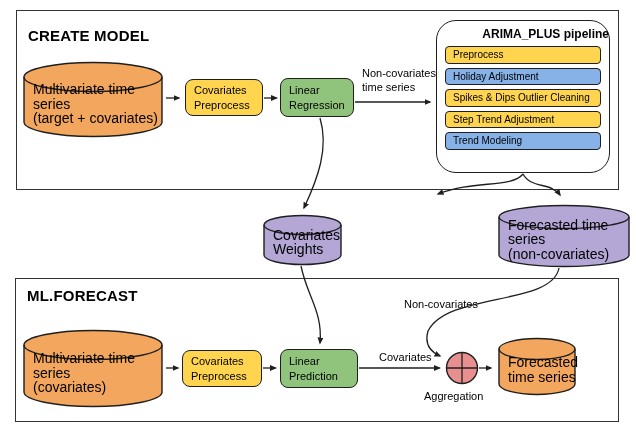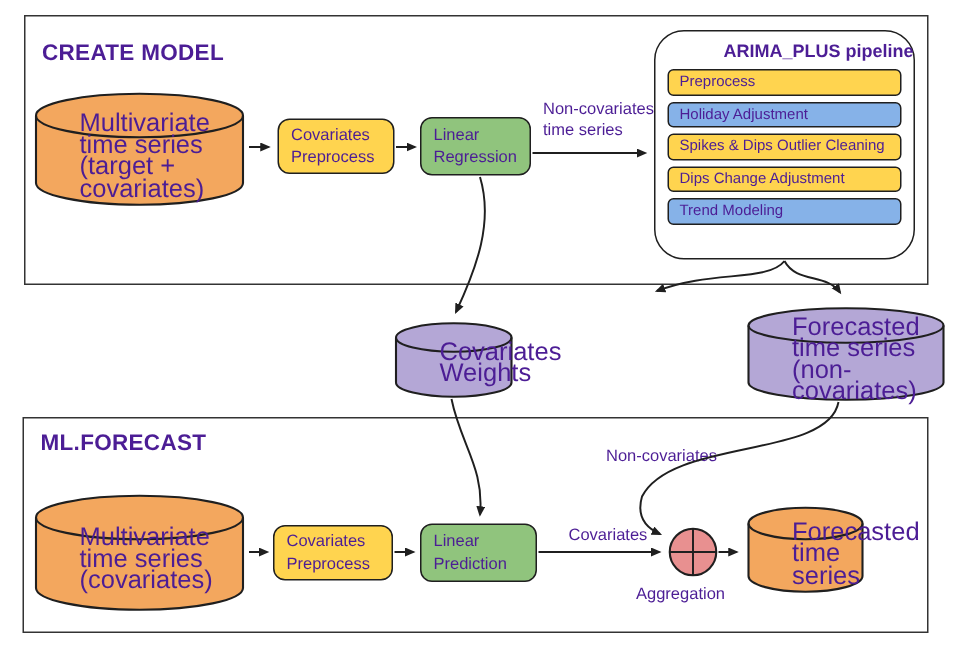--- a/index.html
+++ b/index.html
@@ -1,27 +1,27 @@
 <!DOCTYPE html>
 <html><head>
 <meta charset="utf-8">
 <style>
   html,body{margin:0;padding:0;background:#fff;}
   #canvas{
     position:relative;width:636px;height:438px;background:#fff;overflow:hidden;
-    font-family:"Liberation Sans",sans-serif;color:#4c1d95;
+    font-family:"Liberation Sans",sans-serif;color:#000000;
   }
   .section{position:absolute;border:1.6px solid #333;background:transparent;}
   .section-title{position:absolute;font-weight:bold;font-size:15px;letter-spacing:.2px;white-space:pre;}
   .node{position:absolute;box-sizing:border-box;border:1.4px solid #1f1f1f;border-radius:8px;
     display:flex;align-items:center;padding-left:8px;font-size:11px;line-height:14.5px;white-space:pre-line;}
   .cylinder{position:absolute;}
   .cylinder svg{position:absolute;left:0;top:0;overflow:visible;}
   .cyl-label{position:absolute;left:0;right:0;top:0;bottom:0;display:flex;flex-direction:column;
-    justify-content:center;padding-left:10px;font-size:17px;line-height:14.5px;white-space:pre-line;box-sizing:border-box;margin-left:20px;}
+    justify-content:center;padding-left:10px;font-size:14px;line-height:14.5px;white-space:pre-line;box-sizing:border-box;}
   #arima-box{position:absolute;left:436px;top:20px;width:174px;height:153px;box-sizing:border-box;
     border:1.4px solid #1f1f1f;border-radius:20px;background:#fff;}
   #arima-title{position:absolute;left:0;right:0;top:6px;text-align:right;font-weight:bold;font-size:12px;}
   #pipeline-steps{position:absolute;left:8px;right:8px;top:25px;}
   .pstep{box-sizing:border-box;height:17.5px;margin-bottom:4px;border:1px solid #1f1f1f;border-radius:4px;
     font-size:10px;line-height:16px;padding-left:7px;overflow:hidden;white-space:nowrap;}
   .edge-label{position:absolute;font-size:11px;line-height:14px;white-space:pre-line;}
   #edges{position:absolute;left:0;top:0;pointer-events:none;}
 </style>
 </head>
@@ -89,21 +89,21 @@
 Preprocess</div>
   <div class="node" style="left: 280px; top: 349px; width: 78px; height: 39px; background: rgb(144, 196, 125);">Linear
 Prediction</div>
 
   <div id="arima-box">
     <div id="arima-title">ARIMA_PLUS pipeline</div>
     <div id="pipeline-steps">
         <div class="pstep" style="background: rgb(255, 212, 79);">Preprocess</div>
         <div class="pstep" style="background: rgb(134, 178, 232);">Holiday Adjustment</div>
         <div class="pstep" style="background: rgb(255, 212, 79);">Spikes &amp; Dips Outlier Cleaning</div>
-        <div class="pstep" style="background: rgb(255, 212, 79);">Dips Change Adjustment</div>
+        <div class="pstep" style="background: rgb(255, 212, 79);">Step Trend Adjustment</div>
         <div class="pstep" style="background: rgb(134, 178, 232);">Trend Modeling</div>
       </div>
   </div>
 
   <div class="edge-label" style="left:362px;top:66px;">Non-covariates
 time series</div>
   <div class="edge-label" style="left:404px;top:297px;">Non-covariates</div>
   <div class="edge-label" style="left:379px;top:350px;">Covariates</div>
   <div class="edge-label" style="left:424px;top:389px;">Aggregation</div>
 

